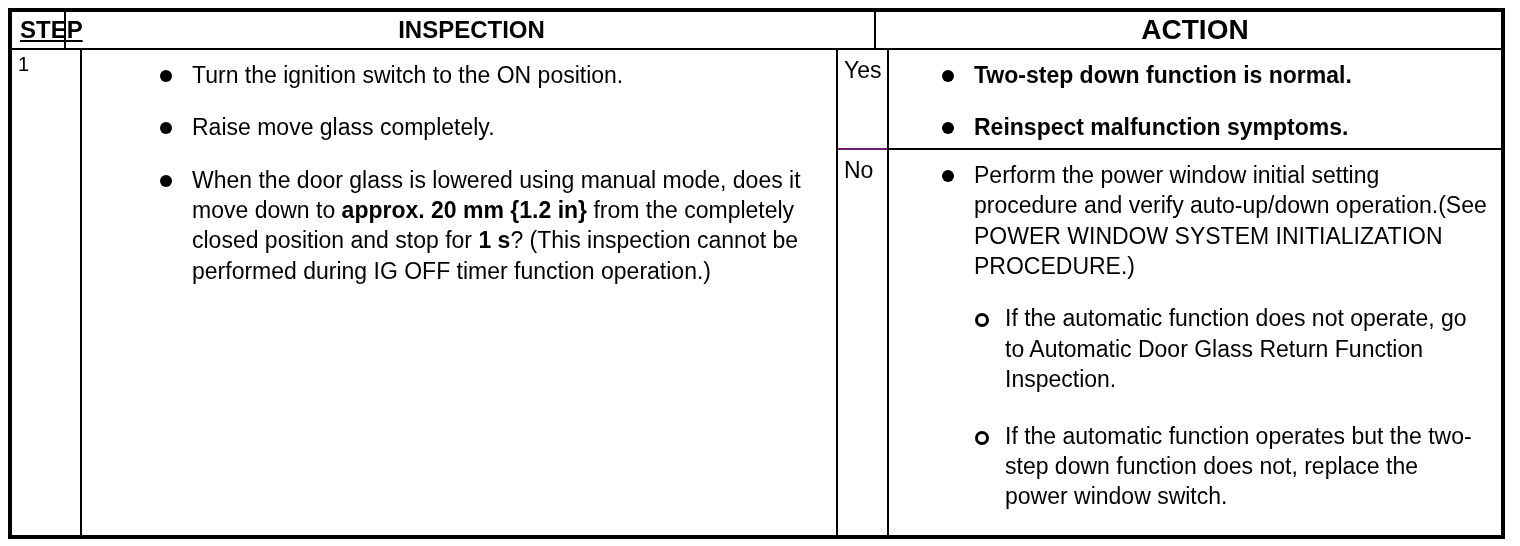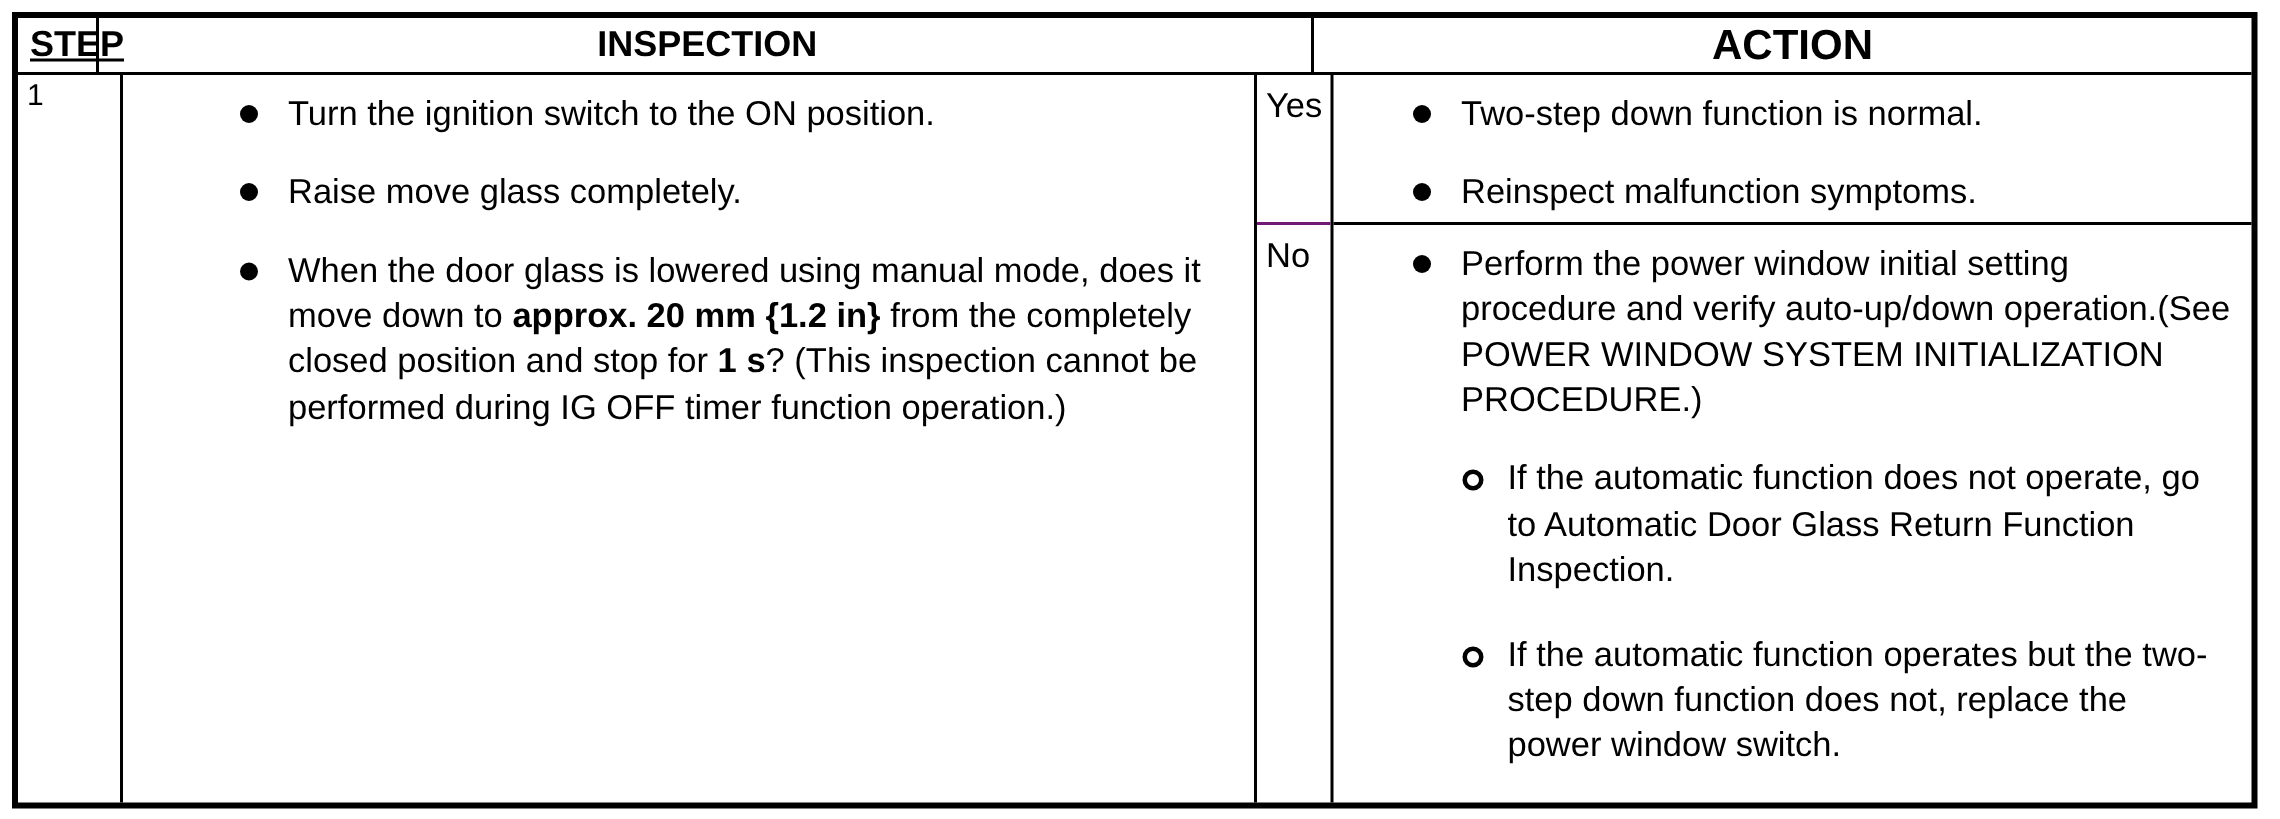--- a/index.html
+++ b/index.html
@@ -140,21 +140,21 @@
     font-size: 23px;
     line-height: 1.1;
   }
   .yn-yes { height: 100px; border-bottom: 2px solid #701a75; }
   .yn-no  { height: calc(100% - 100px); }
 
   .act-cell {
     box-sizing: border-box;
     padding: 10px 14px 0 0;
   }
-  .act-yes { height: 100px; border-bottom: 2px solid #000; }
+  .act-yes { height: 100px; border-bottom: 2px solid #000; font-weight: bold; }
   .act-no  { height: calc(100% - 100px); }
 
   
   ul.bl {
     list-style: none;
     margin: 0;
     padding: 0;
   }
   ul.bl > li {
     position: relative;

